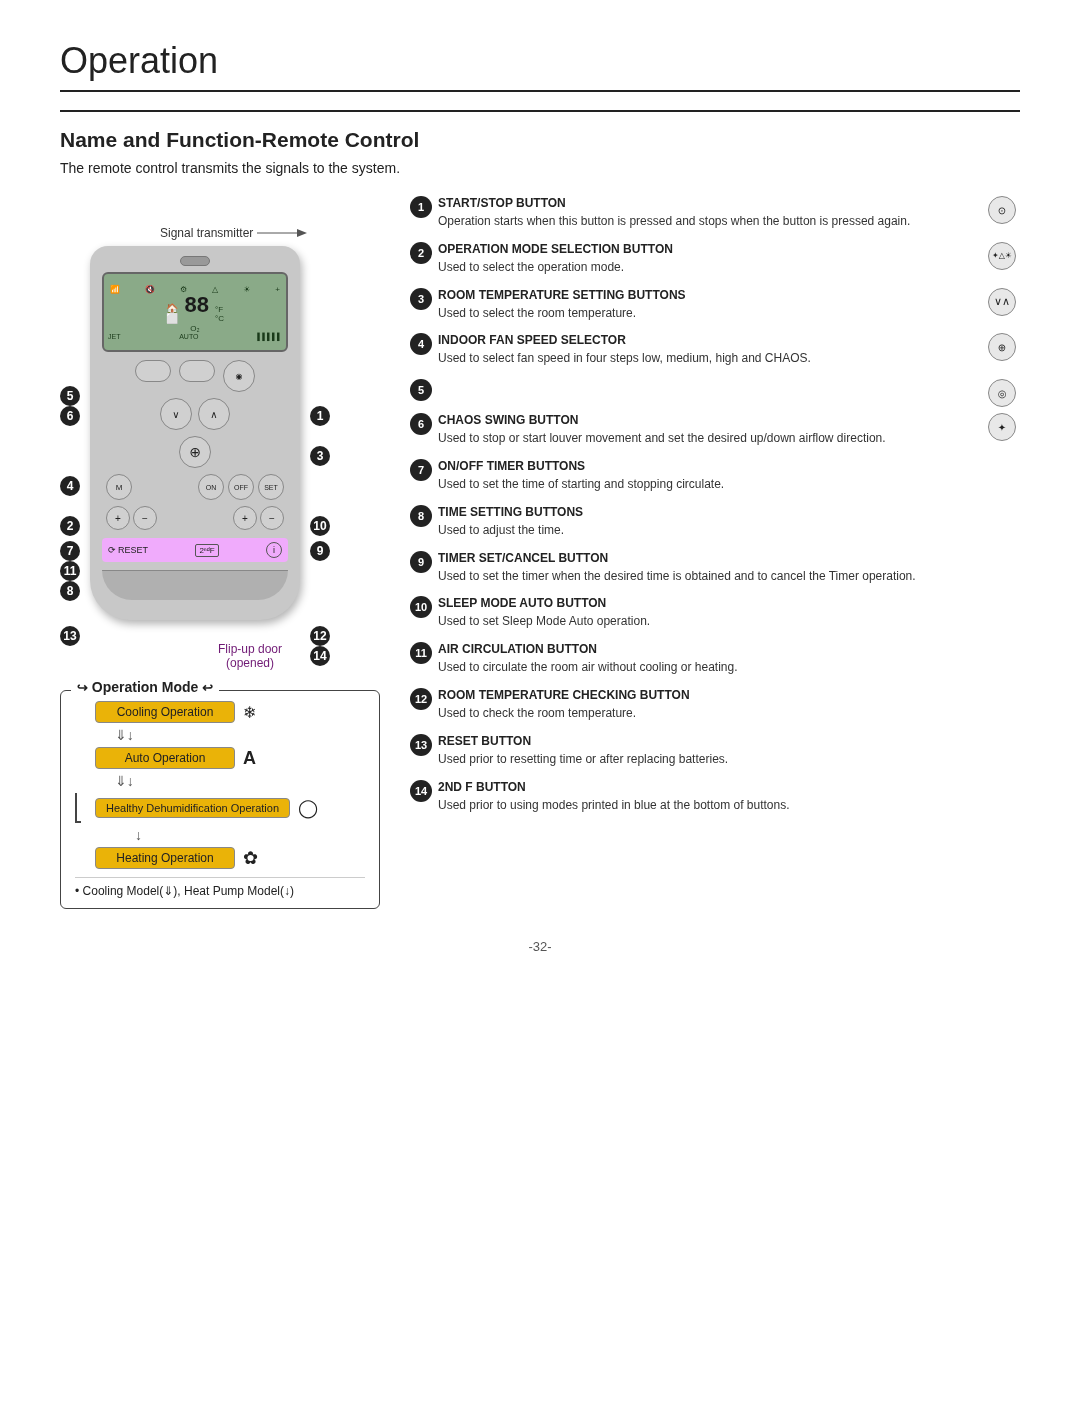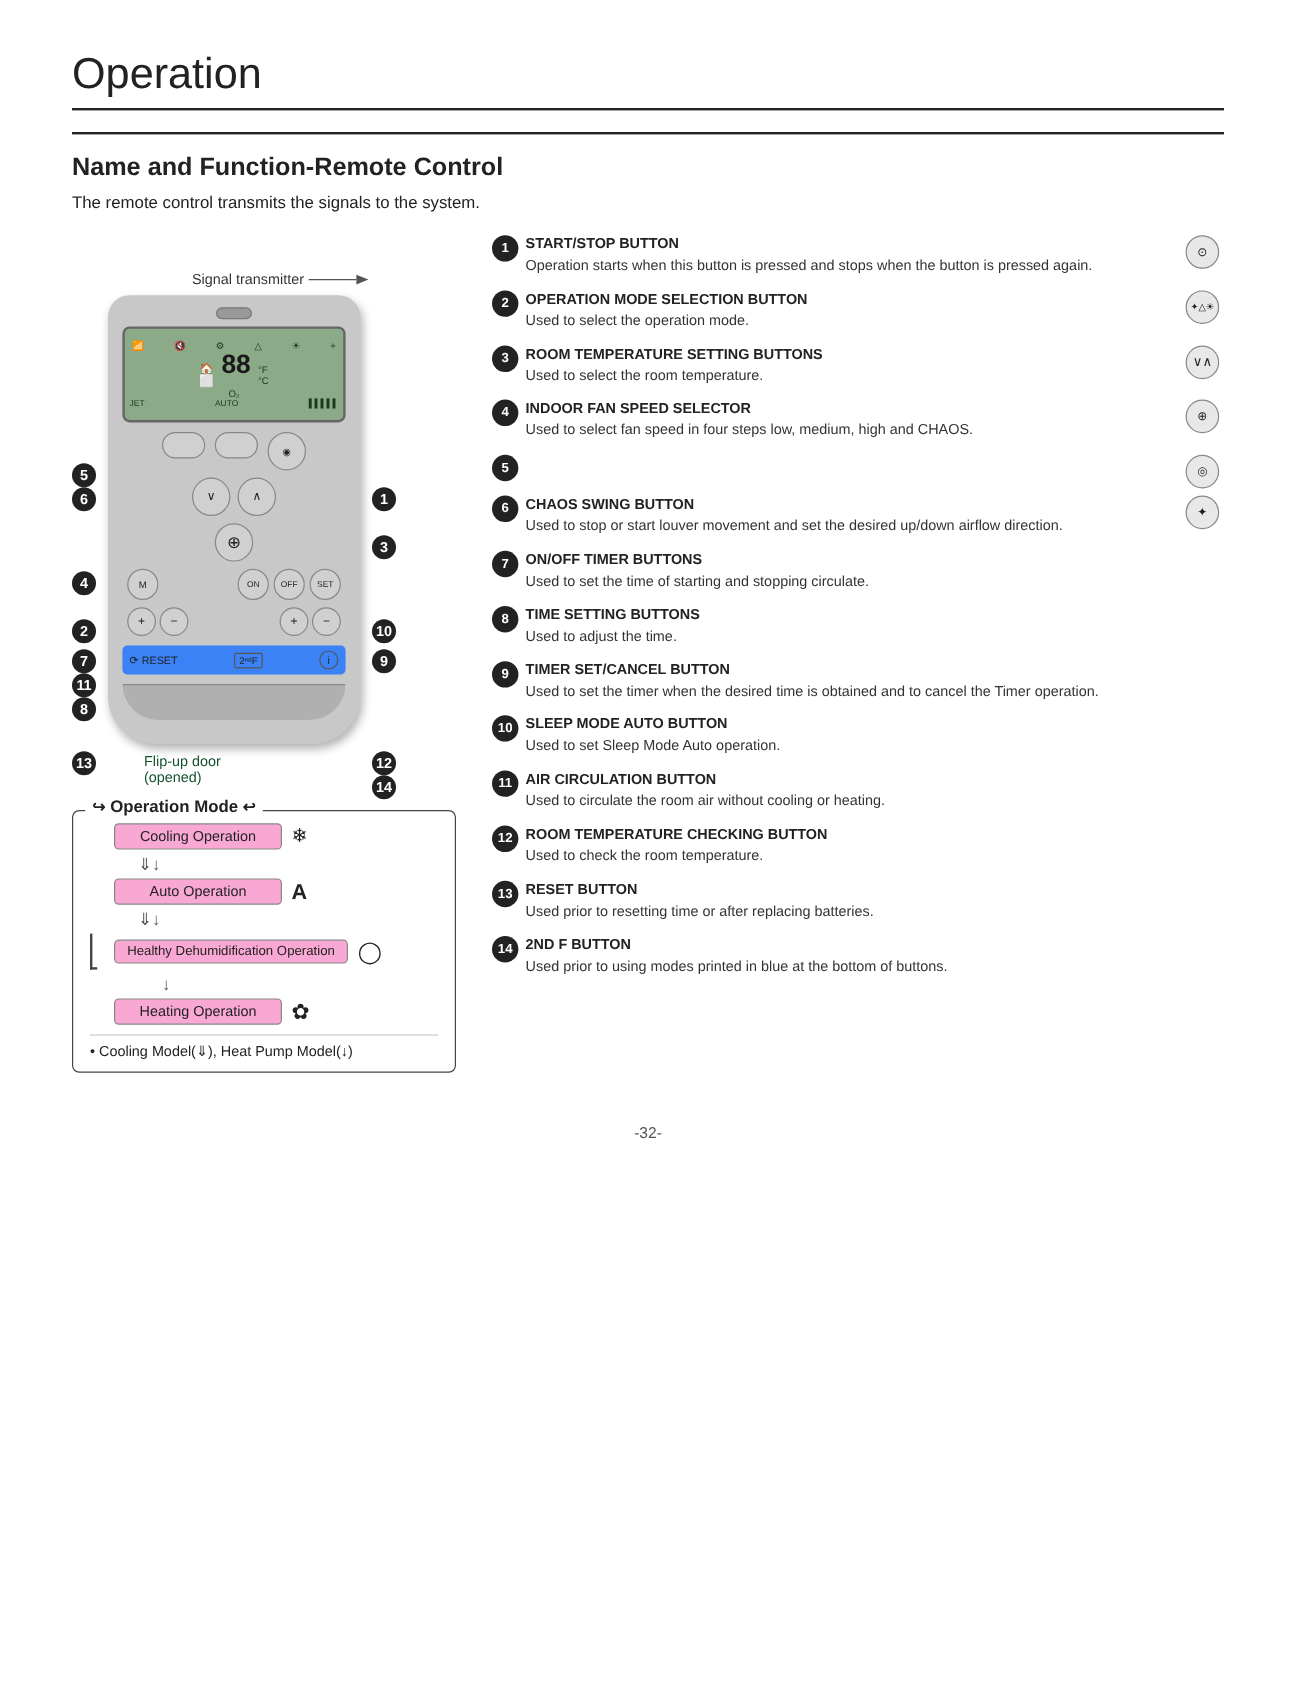--- a/index.html
+++ b/index.html
@@ -188,21 +188,21 @@
       font-weight: bold;
       font-size: 14px;
     }
     .op-mode-row {
       display: flex;
       align-items: center;
       margin-bottom: 4px;
       gap: 8px;
     }
     .op-mode-btn {
-      background: #f9a8d4;
+      background: #eab308;
       border: 1px solid #888;
       border-radius: 4px;
       padding: 3px 10px;
       font-size: 12px;
       text-align: center;
       min-width: 140px;
     }
     .op-mode-arrow-row {
       display: flex;
       align-items: center;
@@ -212,32 +212,33 @@
       color: #555;
     }
     .op-mode-note {
       font-size: 12px;
       margin-top: 8px;
       border-top: 1px solid #ccc;
       padding-top: 6px;
     }
     .page-num {
       text-align: center;
-      margin-top: 42px;
+      margin-top: 30px;
       font-size: 13px;
       color: #555;
     }
     .remote-diagram-wrapper {
       position: relative;
       padding-top: 30px;
     }
     .flip-up-label {
+      text-align: center;
       font-size: 12px;
-      margin-top: 7px;
-      color: #14532d;
+      margin-top: 22px;
+      color: #701a75;
     }
     
     hr.section-hr { border: 1px solid #222; margin-bottom: 16px; }
     
     .pos-label {
       position: absolute;
       font-size: 12px;
       font-weight: bold;
       color: #222;
       background: #222;
@@ -336,21 +337,21 @@
             <div style="display:flex; gap:3px;">
               <div class="btn-round" style="width:24px;height:24px;font-size:10px;">+</div>
               <div class="btn-round" style="width:24px;height:24px;font-size:10px;">−</div>
             </div>
             <div style="display:flex; gap:3px;">
               <div class="btn-round" style="width:24px;height:24px;font-size:10px;">+</div>
               <div class="btn-round" style="width:24px;height:24px;font-size:10px;">−</div>
             </div>
           </div>
 
-          <div style="background:#3b82f6; border-radius:4px; padding:4px 6px; margin-top:8px; display:flex; justify-content:space-between; font-size:9px; align-items:center;">
+          <div style="background:#f0abfc; border-radius:4px; padding:4px 6px; margin-top:8px; display:flex; justify-content:space-between; font-size:9px; align-items:center;">
             <span>⟳ RESET</span>
             <span style="font-size:8px; border:1px solid #555; padding:1px 3px; border-radius:2px;">2ⁿᵈF</span>
             <span style="width:16px;height:16px;border-radius:50%;border:1px solid #555;display:inline-flex;align-items:center;justify-content:center;">i</span>
           </div>
 
           <div style="background:#b0b0b0; border-radius:0 0 30px 30px; margin-top:8px; height:30px; border-top:1px solid #888;">
           </div>
         </div>
 
         

